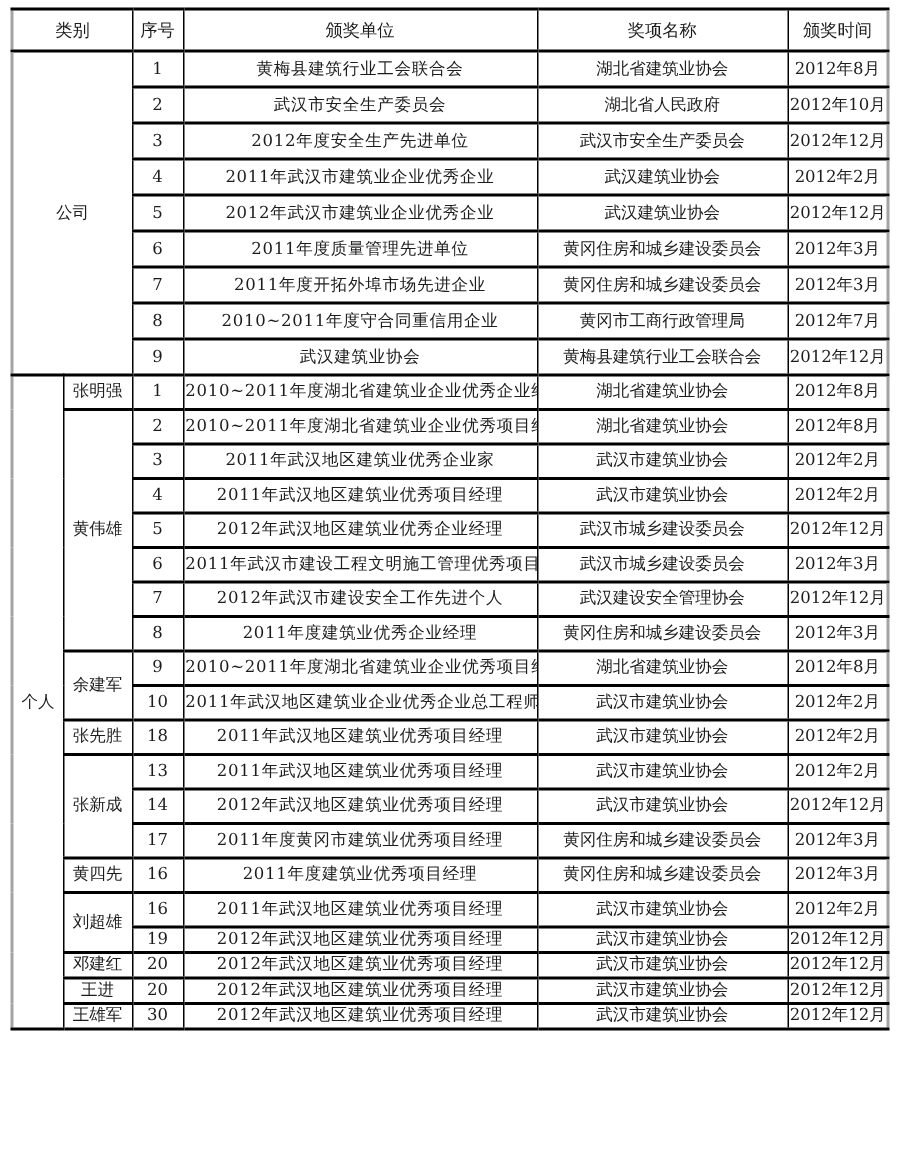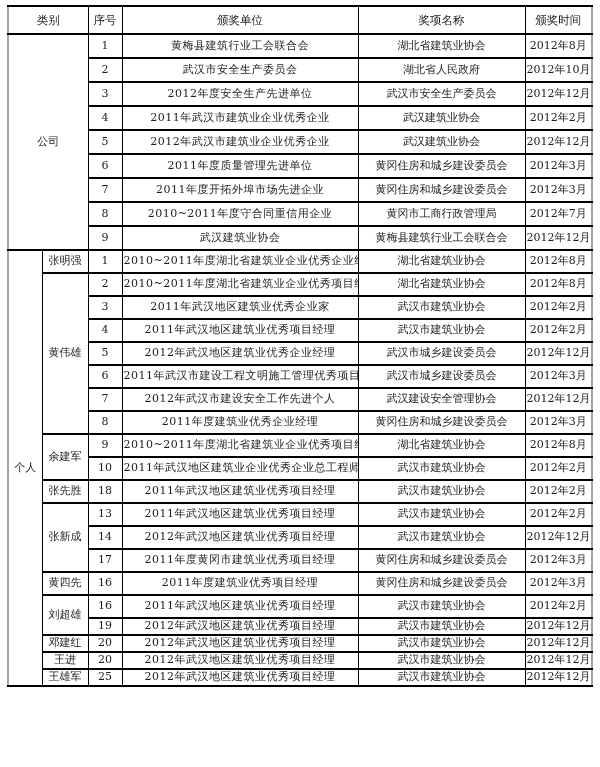--- a/index.html
+++ b/index.html
@@ -245,20 +245,20 @@
         </tr>
         <tr class="p-short">
           <td rowspan="1" class="name-cell">王进</td>
           <td class="seq-cell">20</td>
           <td class="award-cell">2012年武汉地区建筑业优秀项目经理</td>
           <td class="issuer-cell">武汉市建筑业协会</td>
           <td class="date-cell">2012年12月</td>
         </tr>
         <tr class="p-short">
           <td rowspan="1" class="name-cell">王雄军</td>
-          <td class="seq-cell">25</td>
+          <td class="seq-cell">30</td>
           <td class="award-cell">2012年武汉地区建筑业优秀项目经理</td>
           <td class="issuer-cell">武汉市建筑业协会</td>
           <td class="date-cell">2012年12月</td>
         </tr>
       </tbody>
   </table>
 </div>
 
 </body></html>

